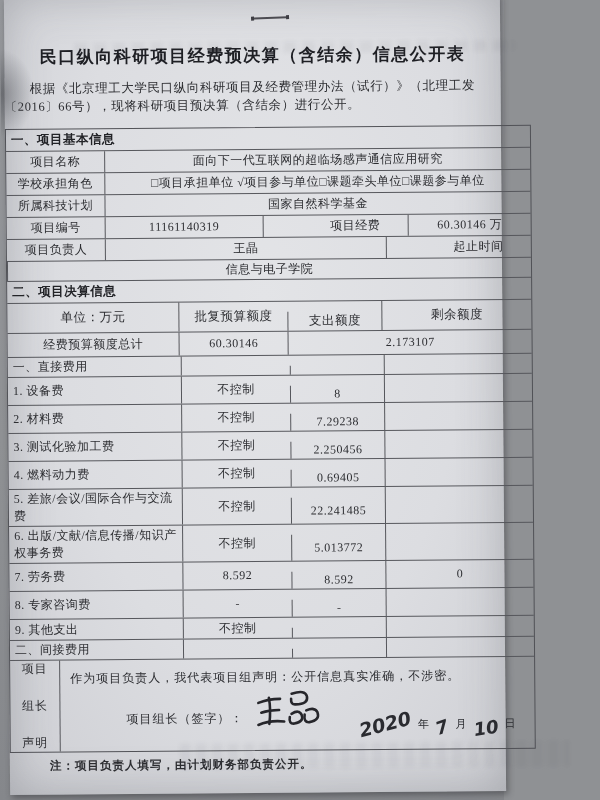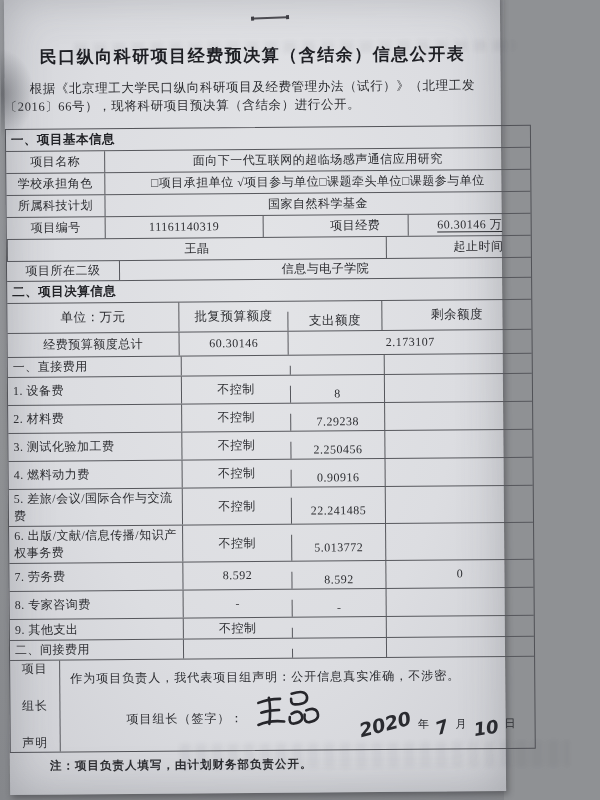--- a/index.html
+++ b/index.html
@@ -65,21 +65,21 @@
   .w-l2{width:99px;flex:none;padding-left:42px;}
   .w-v2{width:116px;flex:none;}
   .d1{width:165px;flex:none;}
   .d2{width:102px;flex:none;}
   .d3{width:87px;flex:none;margin-top:10px;}
   .d4{flex:1;}
   .hdr-row{min-height:26px;font-size:12.5px;}
   .tot-row{min-height:23px;}
   .sec-row{min-height:18px;}
   .tall{min-height:36px;}
-  .underlined{text-decoration:underline;text-underline-offset:3px;}
+  .underlined{text-underline-offset:3px;}
 
   .decl-row{min-height:80px;}
   .decl-label{
     width:49px;flex:none;display:flex;flex-direction:column;
     justify-content:center;align-items:center;gap:20px;letter-spacing:1px;
   }
   .decl-body{flex:1;border-left:1px solid #56575c;padding:10px 10px 4px 10px;
     display:flex;flex-direction:column;text-align:left;}
   .statement{letter-spacing:1px;}
   .sign-line{display:flex;align-items:center;margin-top:4px;}
@@ -134,26 +134,26 @@
       <div class="row">
         <div class="cell nc w-label">项目编号</div>
         <div class="cell w-flex">11161140319</div>
         <div class="cell w-l2">项目经费</div>
         <div class="cell w-v2">
             <span class="underlined">60.30146 万</span>
           </div>
       </div>
 
       <div class="row">
+        <div class="cell nc w-label">项目负责人</div>
         <div class="cell w-flex">王晶</div>
         <div class="cell w-l2">起止时间</div>
       </div>
 
       <div class="row" style="min-height:18px">
-        <div class="cell nc w-label" style="width:106px">项目所在二级</div>
         <div class="cell w-flex">信息与电子学院</div>
       </div>
 
       <div class="row">
         <div class="cell nc w-flex sechdr">二、项目决算信息</div>
       </div>
 
       <div class="row hdr-row">
         <div class="cell nc d1">单位：万元</div>
         <div class="cell d2">批复预算额度</div>
@@ -188,21 +188,21 @@
       </div>
       <div class="row">
         <div class="cell nc d1 leftcell">3. 测试化验加工费</div>
         <div class="cell d2">不控制</div>
         <div class="cell d3">2.250456</div>
         <div class="cell d4"></div>
       </div>
       <div class="row">
         <div class="cell nc d1 leftcell">4. 燃料动力费</div>
         <div class="cell d2">不控制</div>
-        <div class="cell d3">0.90916</div>
+        <div class="cell d3">0.69405</div>
         <div class="cell d4"></div>
       </div>
 
       <div class="row tall">
         <div class="cell nc d1 leftcell">5. 差旅/会议/国际合作与交流费</div>
         <div class="cell d2">不控制</div>
         <div class="cell d3">22.241485</div>
         <div class="cell d4"></div>
       </div>
       <div class="row tall">

